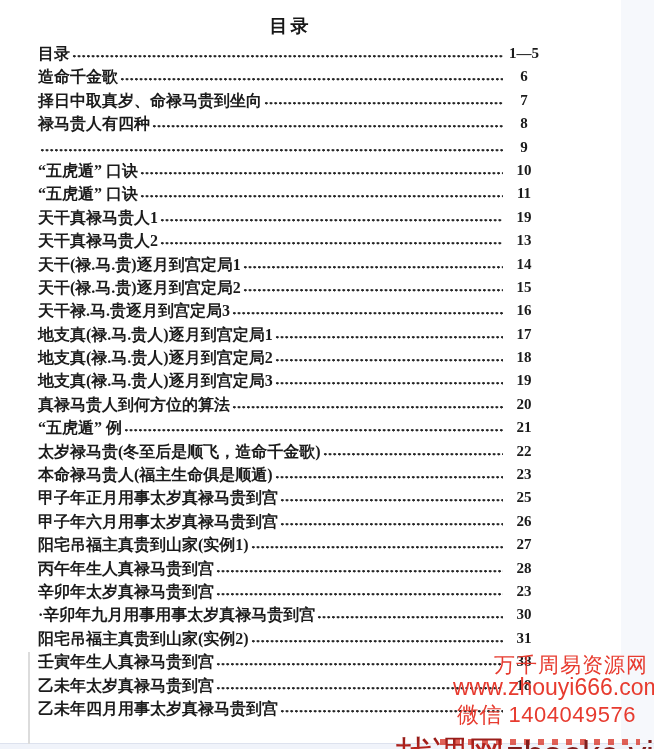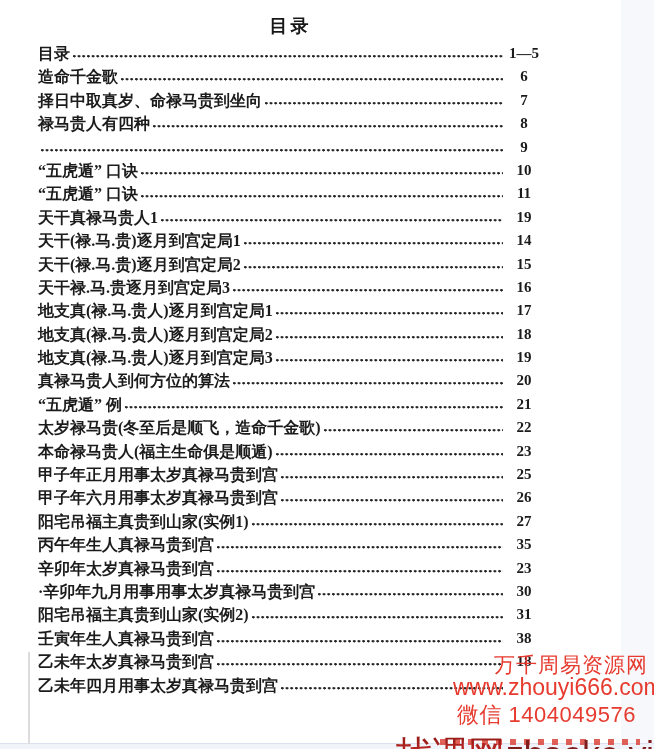--- a/index.html
+++ b/index.html
@@ -113,20 +113,25 @@
       <span class="label">“五虎遁” 口诀</span>
       <span class="leader"></span>
       <span class="num">11</span>
     </div>
     <div class="row">
       <span class="label">天干真禄马贵人1</span>
       <span class="leader"></span>
       <span class="num">19</span>
     </div>
     <div class="row">
+      <span class="label">天干真禄马贵人2</span>
+      <span class="leader"></span>
+      <span class="num">13</span>
+    </div>
+    <div class="row">
       <span class="label">天干(禄.马.贵)逐月到宫定局1</span>
       <span class="leader"></span>
       <span class="num">14</span>
     </div>
     <div class="row">
       <span class="label">天干(禄.马.贵)逐月到宫定局2</span>
       <span class="leader"></span>
       <span class="num">15</span>
     </div>
     <div class="row">
@@ -180,21 +185,21 @@
       <span class="num">26</span>
     </div>
     <div class="row">
       <span class="label">阳宅吊福主真贵到山家(实例1)</span>
       <span class="leader"></span>
       <span class="num">27</span>
     </div>
     <div class="row">
       <span class="label">丙午年生人真禄马贵到宫</span>
       <span class="leader"></span>
-      <span class="num">35</span>
+      <span class="num">28</span>
     </div>
     <div class="row">
       <span class="label">辛卯年太岁真禄马贵到宫</span>
       <span class="leader"></span>
       <span class="num">23</span>
     </div>
     <div class="row">
       <span class="label">·辛卯年九月用事用事太岁真禄马贵到宫</span>
       <span class="leader"></span>
       <span class="num">30</span>

